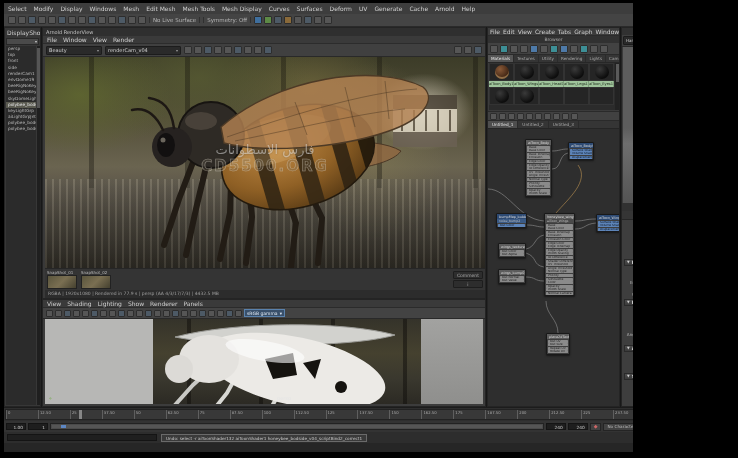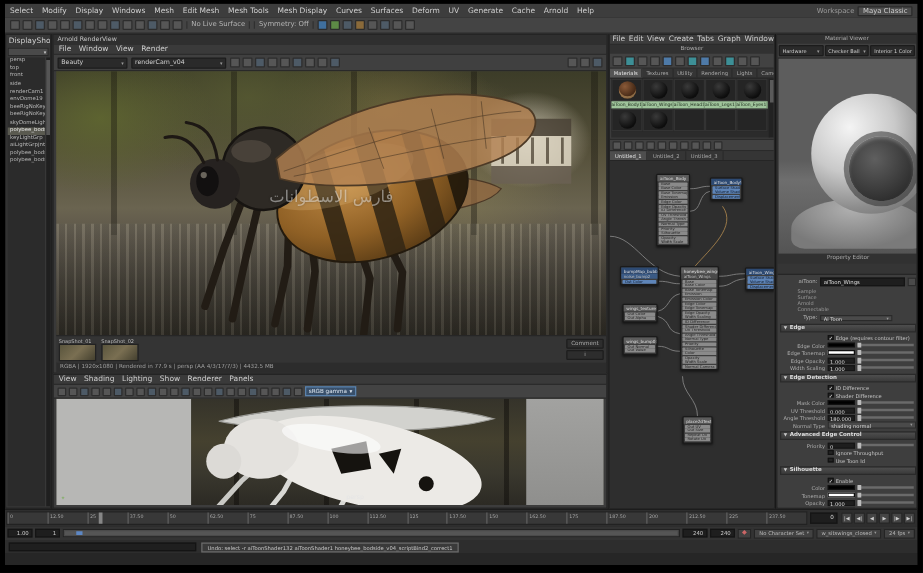--- a/index.html
+++ b/index.html
@@ -1,18 +1,18 @@
 <!DOCTYPE html>
 <html><head>
 <meta charset="utf-8">
 <style>
   html,body{margin:0;padding:0;background:#000;}
   *{box-sizing:border-box;}
   body{font-family:"DejaVu Sans","Liberation Sans",sans-serif;-webkit-font-smoothing:none;}
-  .stage{position:relative;width:738px;height:458px;background:#000;overflow:hidden;}
+  .stage{position:relative;width:633px;height:458px;background:#000;overflow:hidden;}
   .app{position:absolute;left:4px;top:3px;width:730px;height:449px;background:#181818;overflow:hidden;}
   .panel{position:absolute;background:#3b3b3b;border:1px solid #242424;overflow:hidden;}
   
   .menubar{position:absolute;left:0;top:0;width:730px;height:11px;background:#3d3d3d;display:flex;align-items:center;padding:0 4px;}
   .menus{display:flex;gap:7px;flex:1;}
   .menu-item{font-size:6px;color:#cfcfcf;white-space:nowrap;}
   .ws{display:flex;align-items:center;gap:3px;font-size:5.5px;color:#9a9a9a;}
   .ws-btn{background:#4d4d4d;border:1px solid #2a2a2a;color:#d0d0d0;padding:0 3px;font-size:5.5px;border-radius:1px;}
   
   .shelf{position:absolute;left:0;top:11px;width:730px;height:13px;background:#444;display:flex;align-items:center;gap:3px;padding:0 4px;border-bottom:1px solid #2a2a2a;}
@@ -342,20 +342,21 @@
         <g stroke="rgba(62,46,30,0.6)" stroke-width="0.7" fill="none">
           <path d="M182 80 C240 60 320 35 372 32"></path>
           <path d="M190 84 C250 72 320 55 360 52"></path>
           <path d="M250 45 L262 78"></path>
           <path d="M300 30 L310 70"></path>
           <path d="M340 24 L344 62"></path>
         </g>
       </svg>
       <div class="watermark">
         <div class="wm1">فارس الاسطوانات</div>
+        <div class="wm2">CD5500.ORG</div>
       </div>
     </div>
 
     <div class="rv-snaps">
       <div class="snap">
         <span class="snap-label">SnapShot_01</span>
         <div class="snap-thumb"></div>
       </div>
       <div class="snap">
         <span class="snap-label">SnapShot_02</span>

